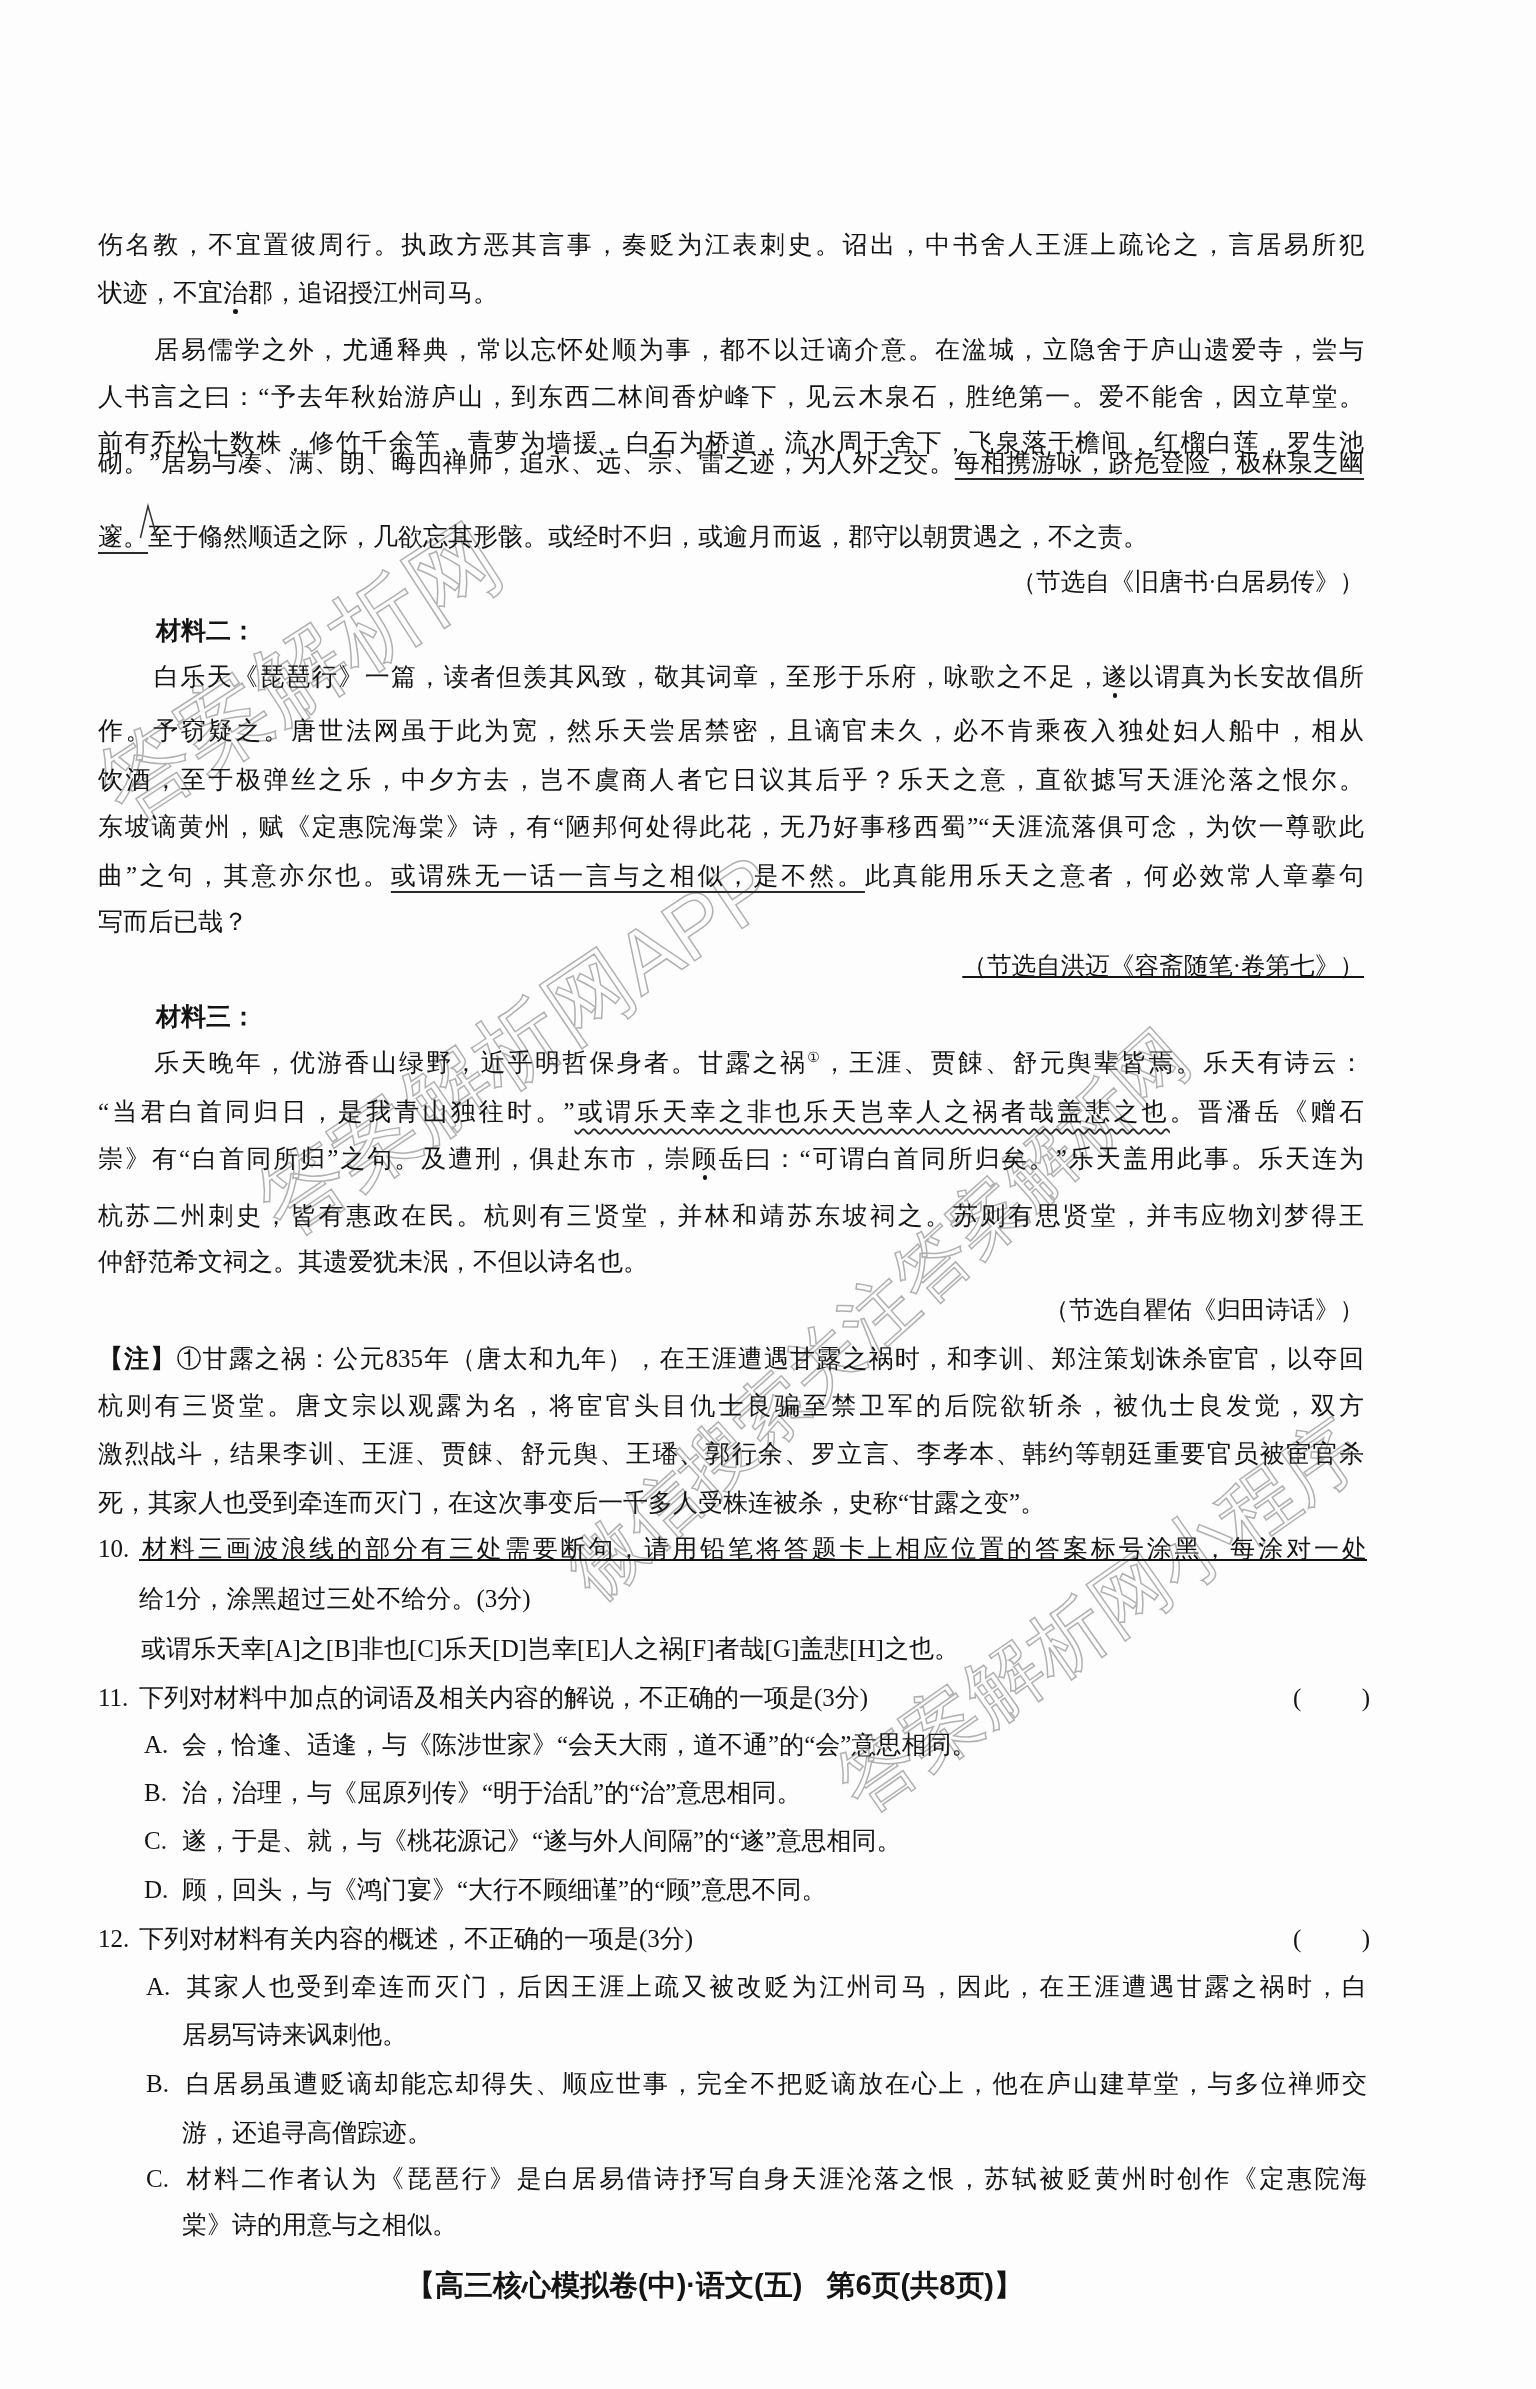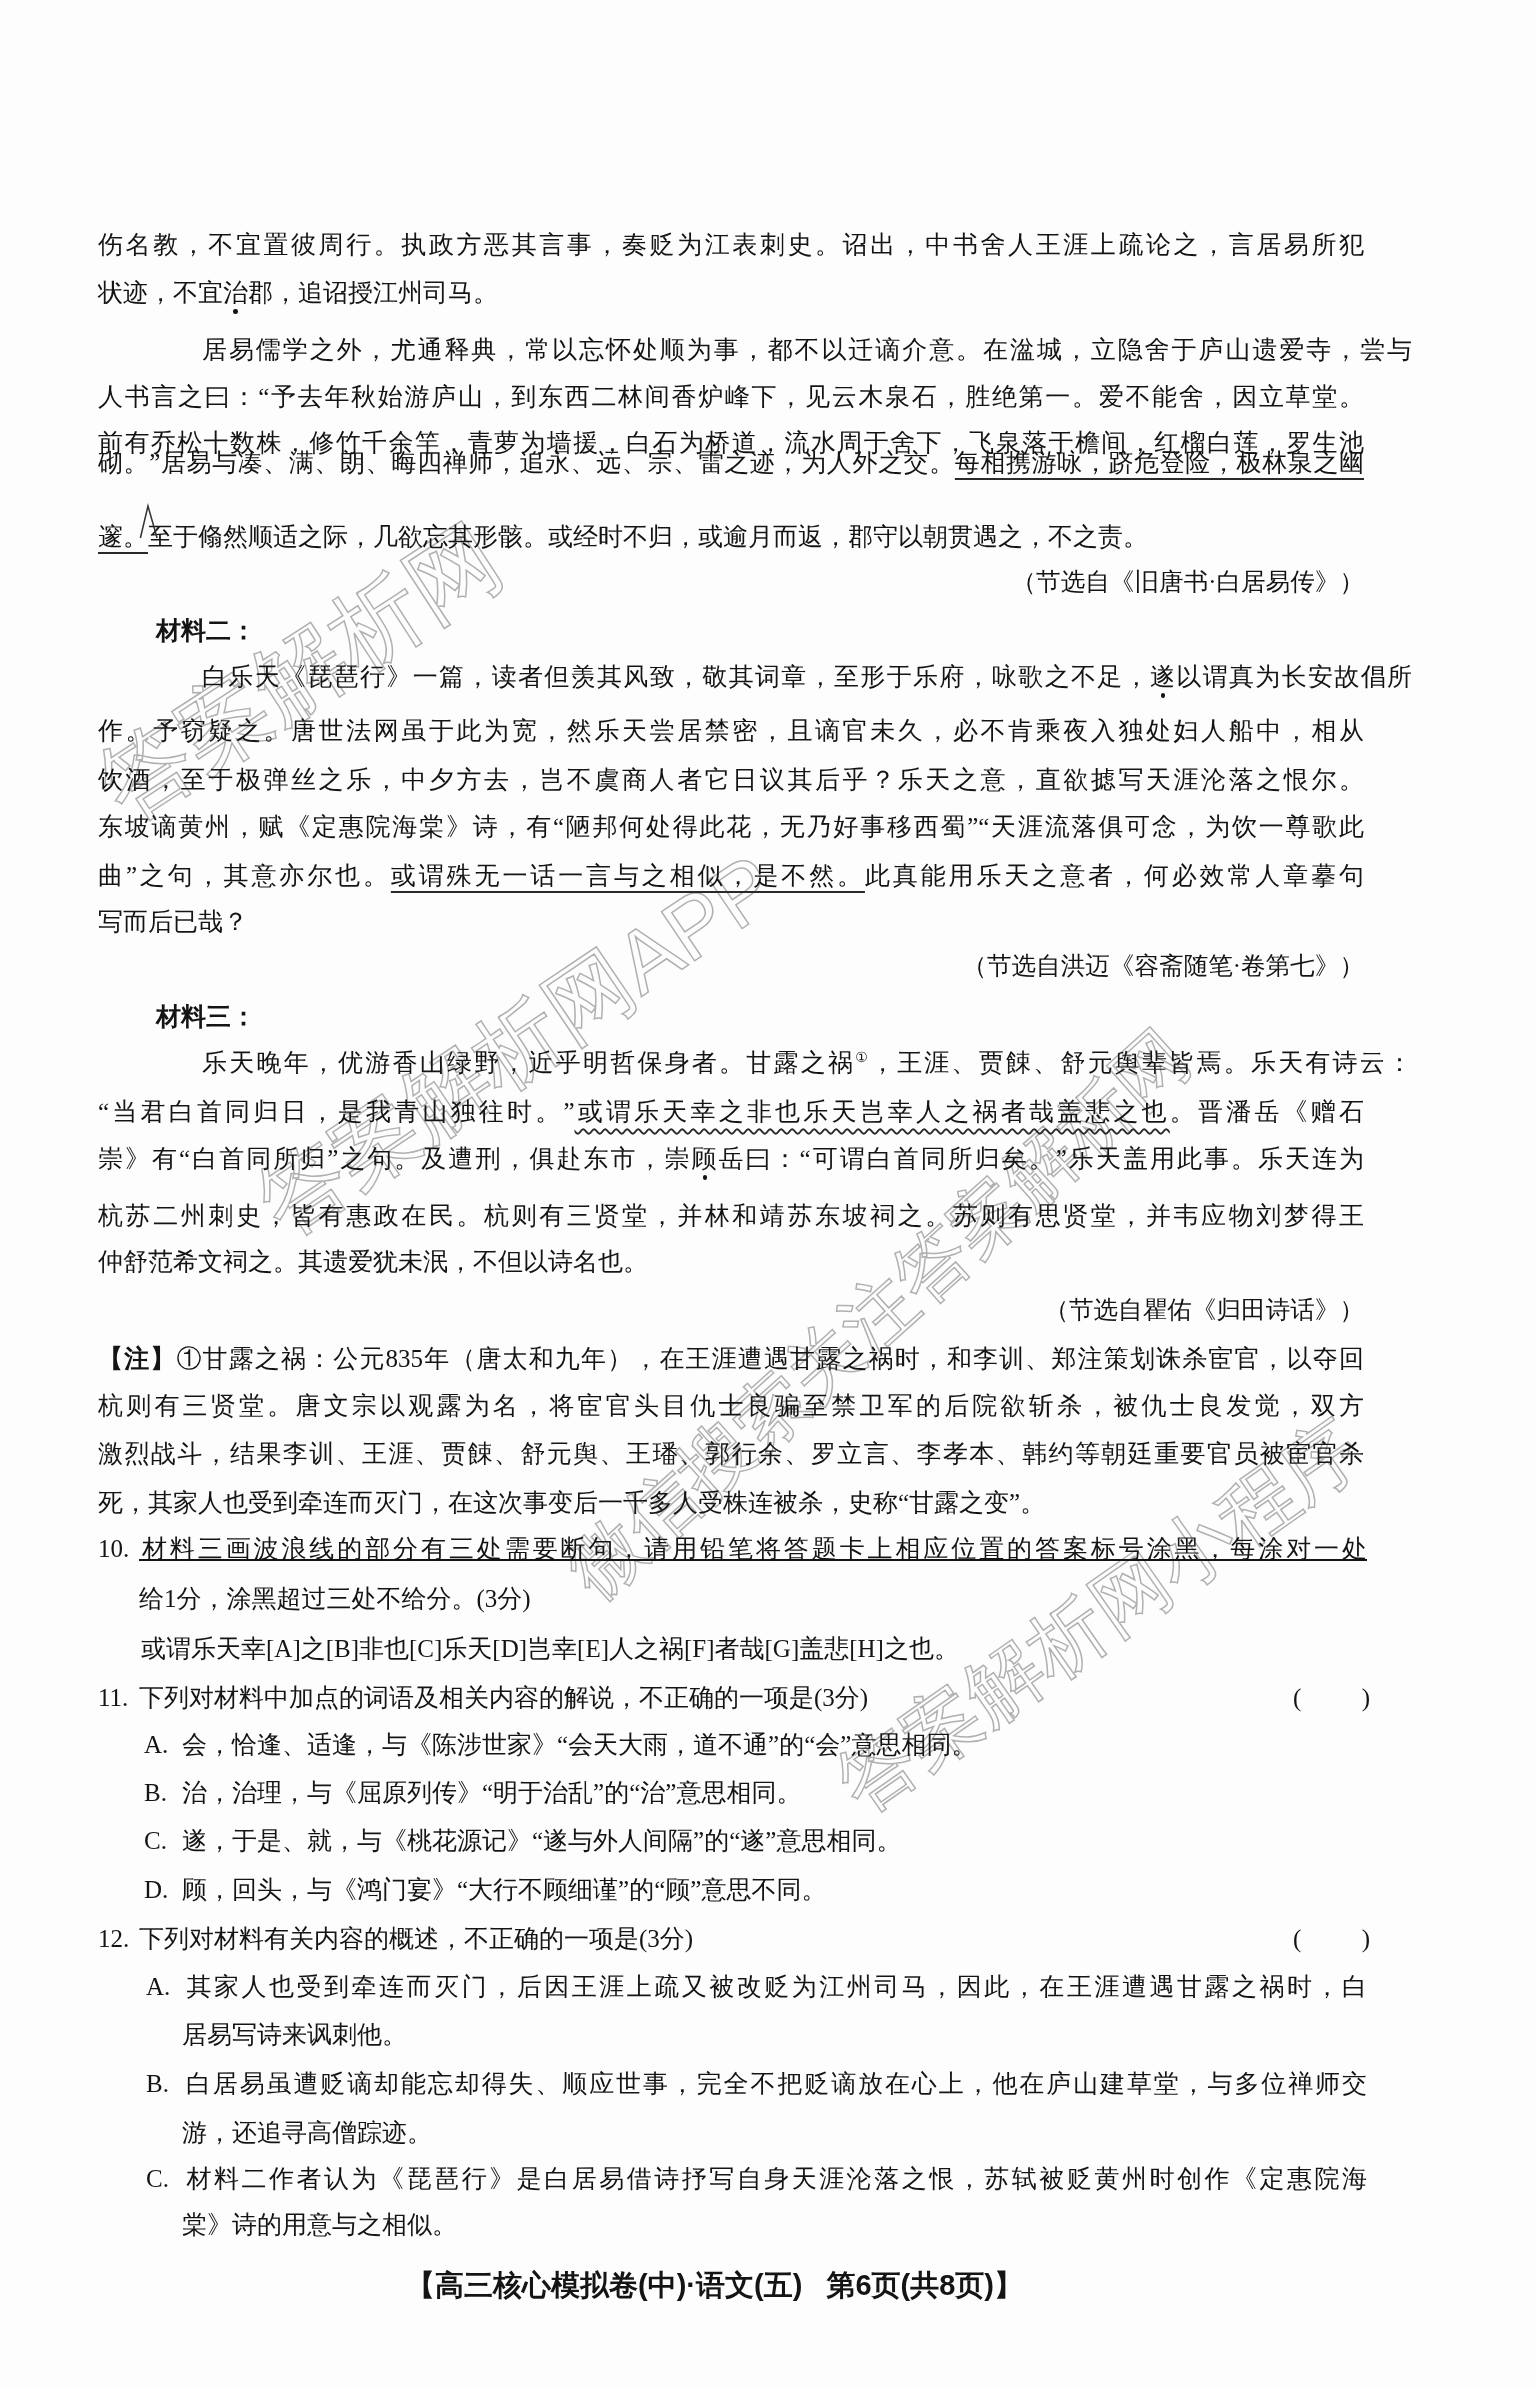--- a/index.html
+++ b/index.html
@@ -7,21 +7,21 @@
     width:1536px; height:2389px; position:relative; overflow:hidden;
     background:#fdfdfd; color:#141414;
     font-family:"Liberation Serif","DejaVu Serif",serif;
   }
   .ln {
     position:absolute; height:48px; line-height:48px; font-size:25px;
     white-space:nowrap;
   }
   .j { text-align:justify; text-align-last:justify; text-justify:inter-character; }
   .full { left:98px; width:1266px; }
-  .ind { left:154px; width:1210px;margin-left:48px; }
+  .ind { left:154px; width:1210px; }
   .src { right:172px; text-align:right; font-size:24.6px; }
   .head { left:156px; font-weight:bold; font-family:"Liberation Sans","DejaVu Sans",sans-serif; font-size:25px; }
   .qfull { left:98px; width:1269px; }
   .qnum { display:inline-block; width:41px; font-family:"Liberation Serif","DejaVu Serif",serif; }
   .optlabel { display:inline-block; width:38px; }
   .dot { position:relative; }
   .dot::after {
     content:""; position:absolute; left:50%; bottom:-7.7px; width:4.6px; height:4.6px;
     margin-left:-2.3px; border-radius:50%; background:#141414;
   }
@@ -92,21 +92,21 @@
   </div>
   <div class="ln full j" style="top:803px;">
     <span>东坡谪黄州，赋《定惠院海棠》诗，有“陋邦何处得此花，无乃好事移西蜀”“天涯流落俱可念，为饮一尊歌此</span>
   </div>
   <div class="ln full j" style="top:852px;">
     <span>曲”之句，其意亦尔也。</span><span class="ul">或谓殊无一话一言与之相似，是不然。</span><span>此真能用乐天之意者，何必效常人章摹句</span>
   </div>
   <div class="ln full" style="top:898px;">
     <span>写而后已哉？</span>
   </div>
-  <div class="ln src" style="top:942px;">（节选自洪迈《容斋随笔·卷第七》）</div>
+  <div class="ln src" style="top:942px;text-decoration:underline;">（节选自洪迈《容斋随笔·卷第七》）</div>
 </section>
 
 <section>
   <div class="ln head" style="top:992px;">材料三：</div>
   <div class="ln ind j" style="top:1039px;">
     <span>乐天晚年，优游香山绿野，近乎明哲保身者。甘露之祸</span><span class="sup">①</span><span>，王涯、贾餗、舒元舆辈皆焉。乐天有诗云：</span>
   </div>
   <div class="ln full j" style="top:1088px;">
     <span>“当君白首同归日，是我青山独往时。”</span><span class="wavy">或谓乐天幸之非也乐天岂幸人之祸者哉盖悲之也</span><span>。晋潘岳《赠石</span>
   </div>

